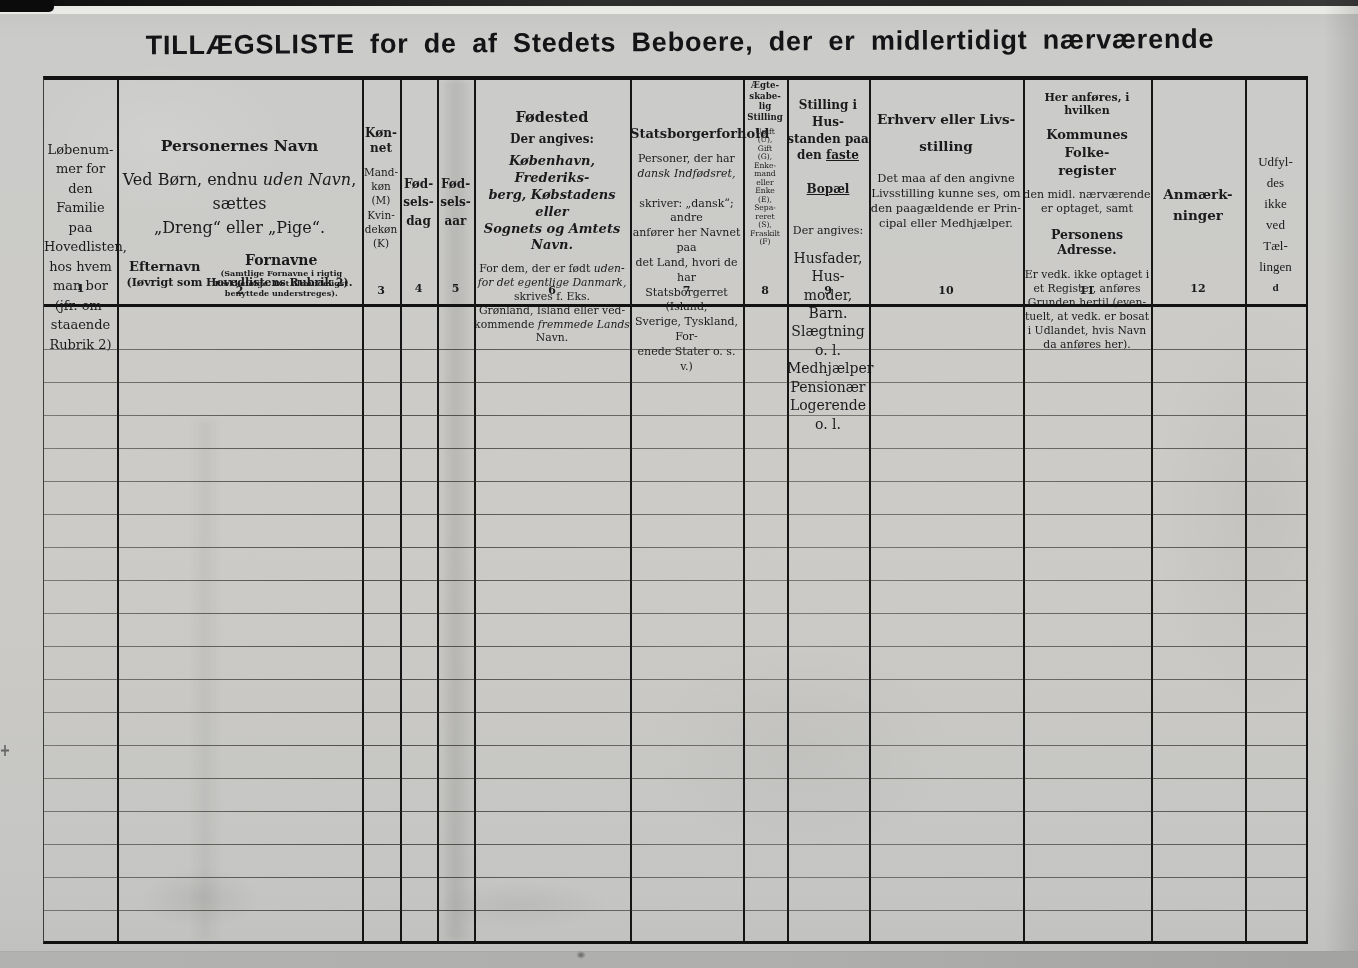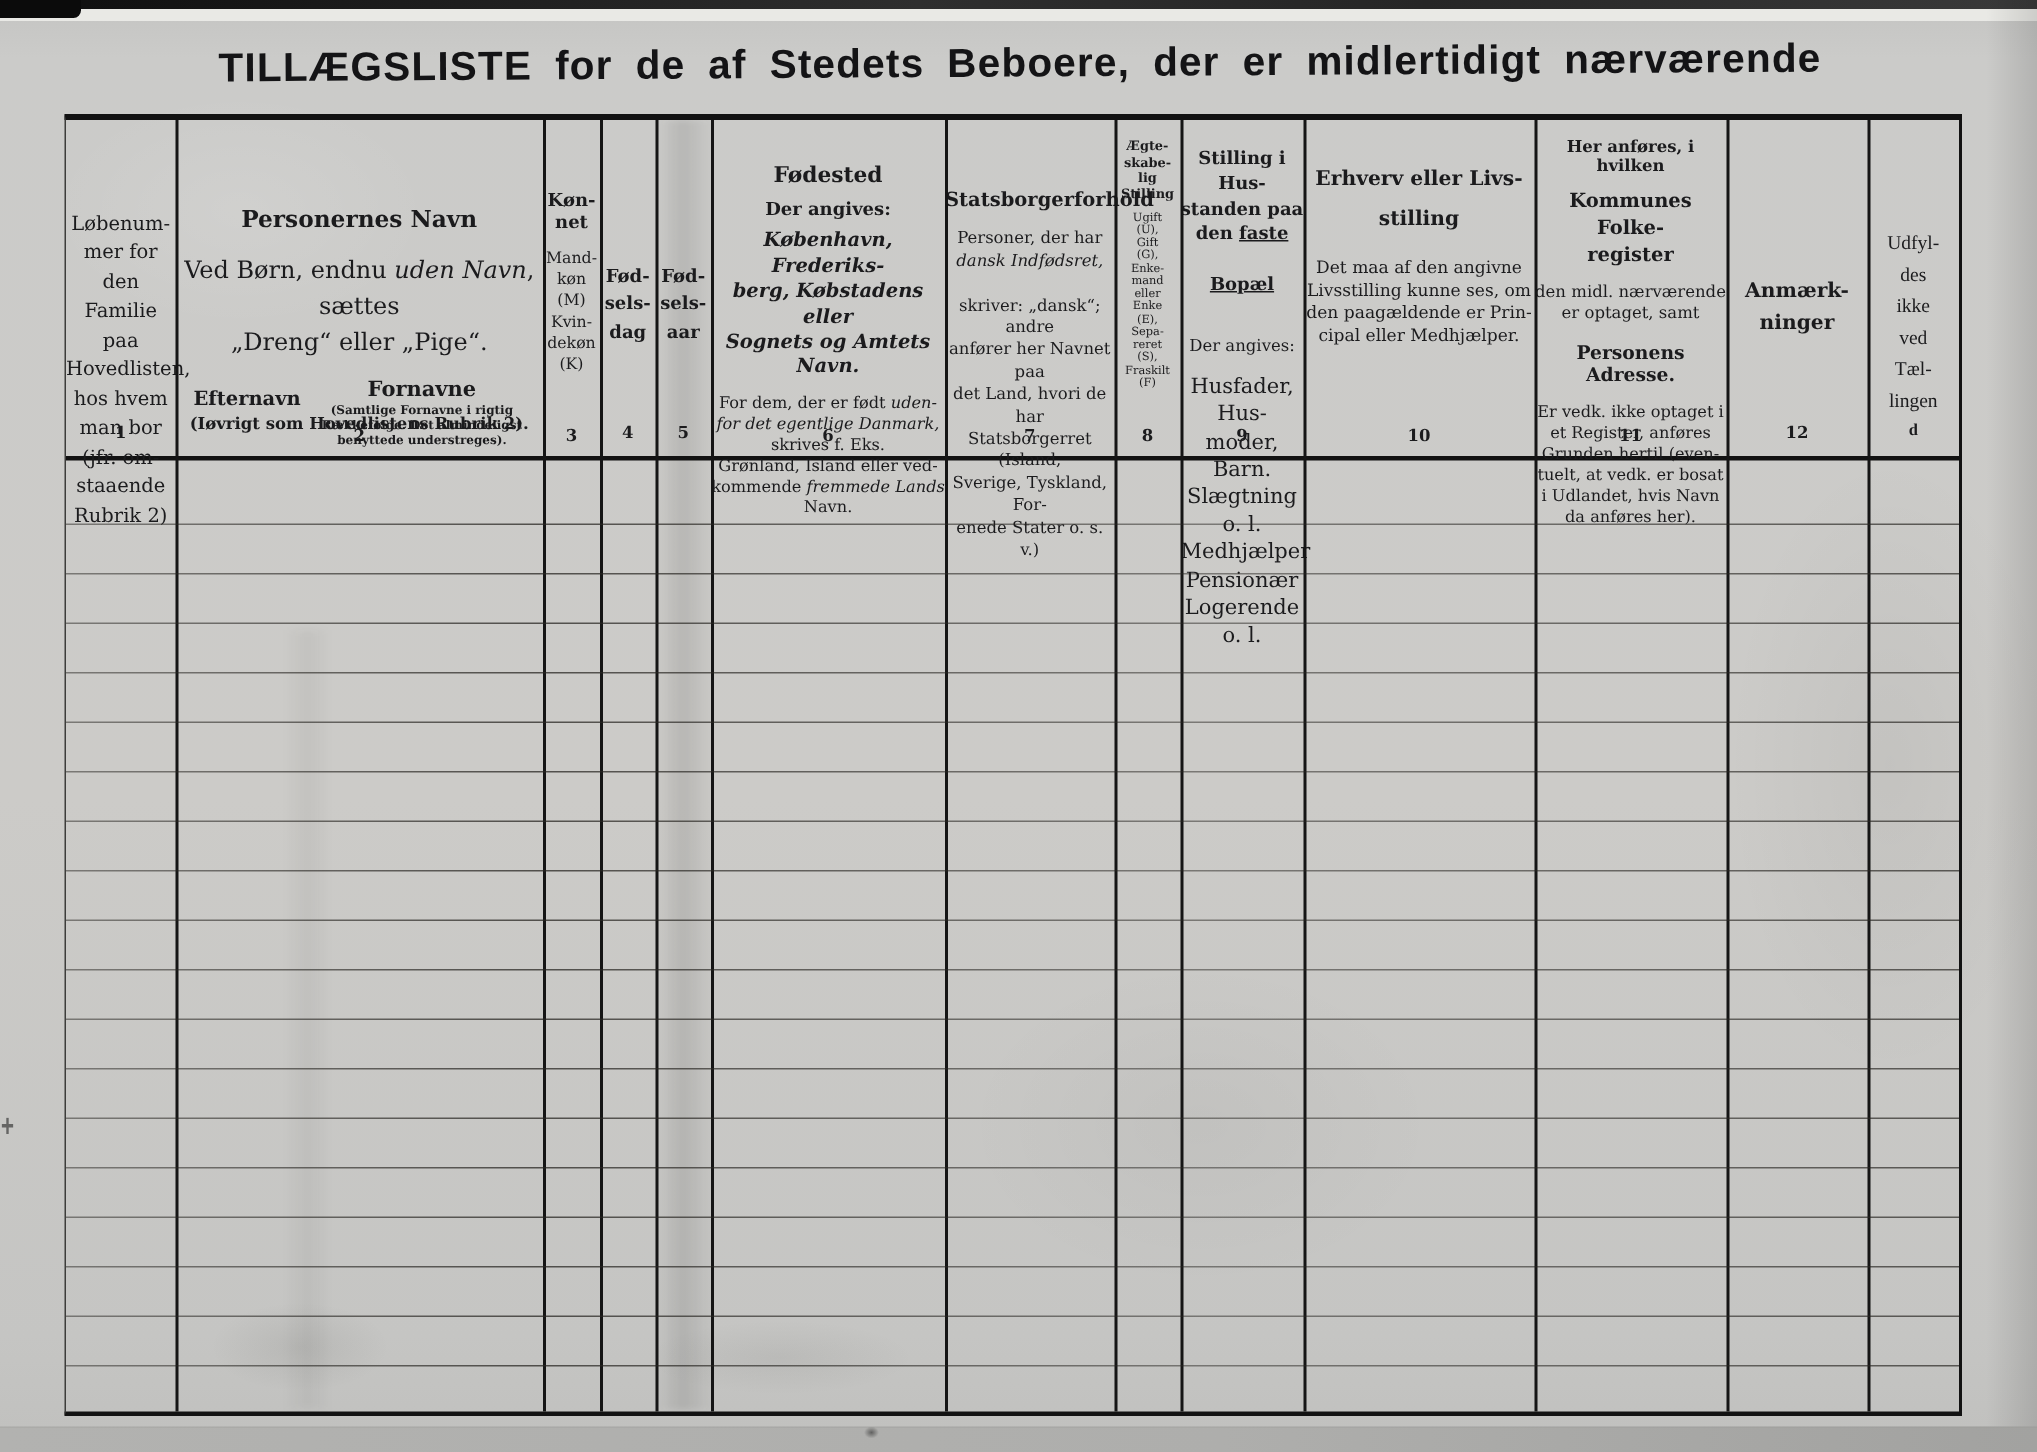--- a/index.html
+++ b/index.html
@@ -81,21 +81,21 @@
   .c3 .sub{font-size:10.5px;line-height:1.35;margin-top:9px;}
   .c45{padding-top:76px;font-size:12px;font-weight:700;line-height:1.55;}
   .c6{padding-top:28px;}
   .c6 .t{font-size:14.5px;font-weight:700;}
   .c6 .sub{font-size:12px;font-weight:700;margin-top:7px;}
   .c6 .it{font-size:13px;line-height:1.3;font-weight:600;margin-top:7px;}
   .c6 .p2{font-size:10.8px;line-height:1.28;margin-top:8px;}
   .c7{padding-top:46px;}
   .c7 .t{font-size:13px;font-weight:700;}
   .c7 .body{font-size:11px;line-height:1.35;margin-top:11px;}
-  .c8{padding-top:13px;}
+  .c8{}
   .c8 .t{font-size:8.6px;font-weight:700;line-height:1.25;}
   .c8 .sub{font-size:7.6px;line-height:1.12;margin-top:5px;}
   .c9{padding-top:17px;}
   .c9 .t{font-size:12px;font-weight:700;line-height:1.4;}
   .c9 .sub{font-size:11px;margin-top:9px;}
   .c9 .body{font-size:14px;line-height:1.32;margin-top:12px;}
   .c10{padding-top:26px;}
   .c10 .t{font-size:13.5px;font-weight:700;line-height:2.0;}
   .c10 .p{font-size:11.4px;line-height:1.32;margin-top:11px;}
   .c11{padding-top:11px;}

